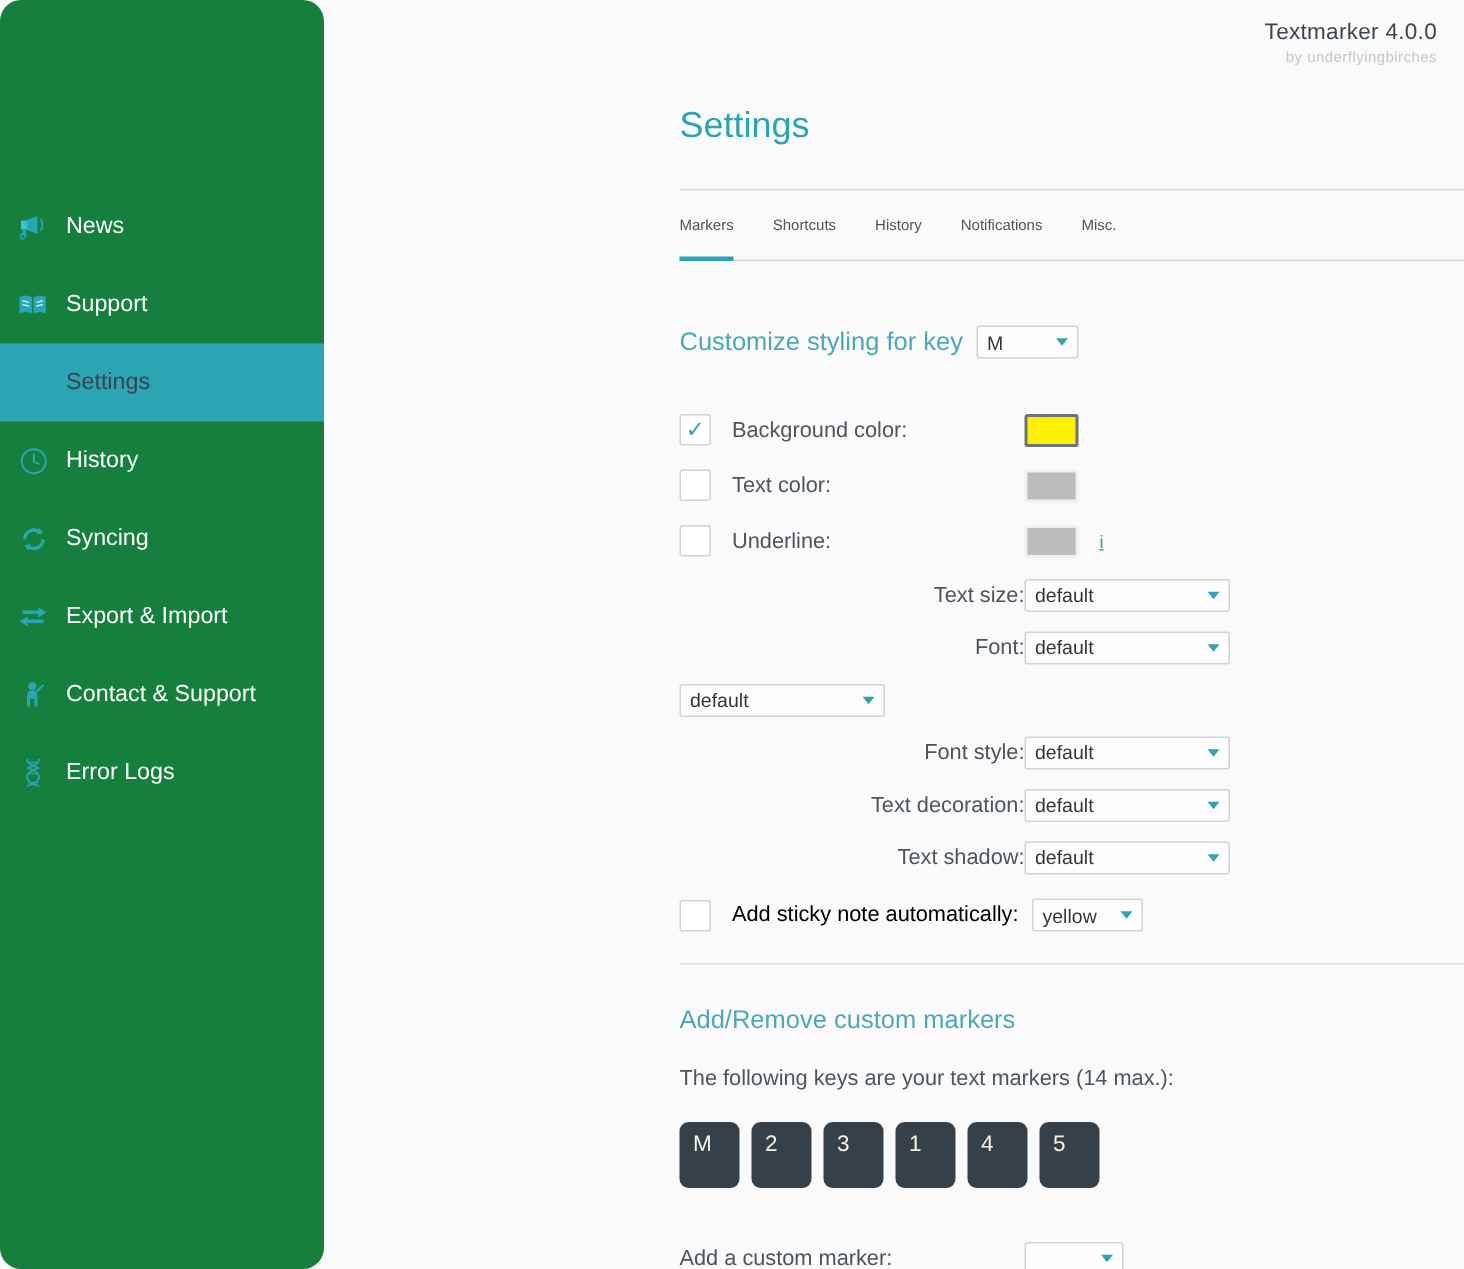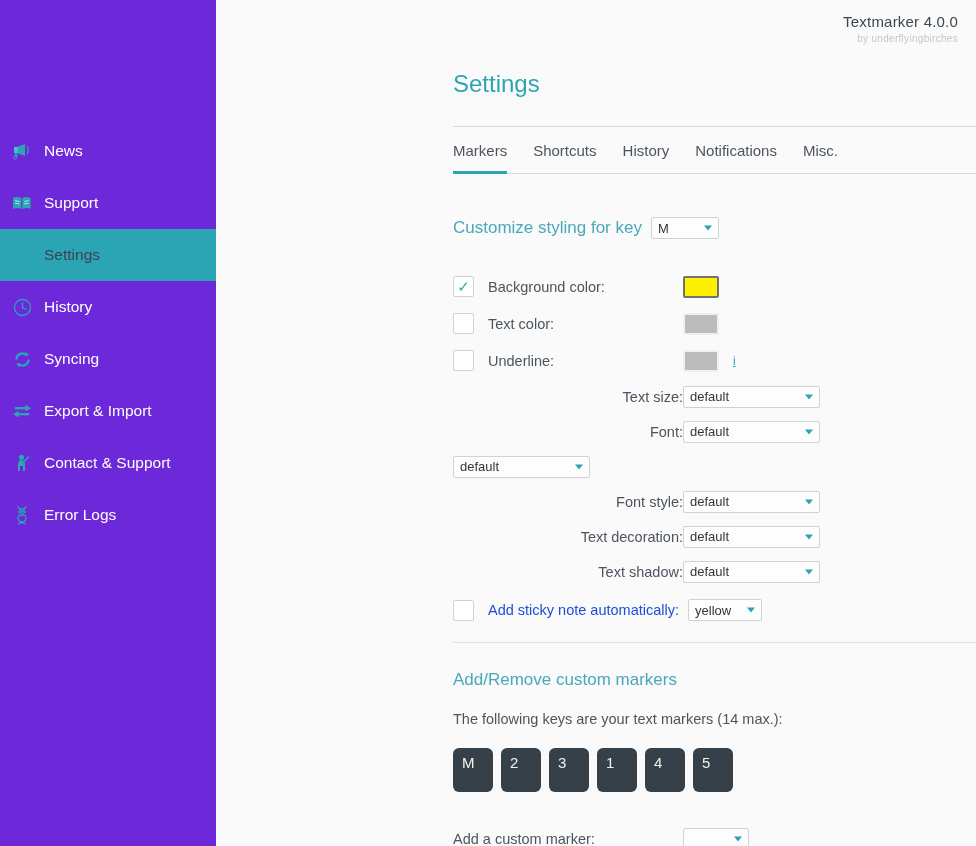--- a/index.html
+++ b/index.html
@@ -9,23 +9,24 @@
     overflow: hidden;
     font-family: "Liberation Sans", sans-serif;
   }
   body { background: #fafafa; }
 
   #app { position: relative; width: 976px; height: 846px; display: flex; }
 
   
   #sidebar {
     width: 216px; height: 846px;
-    background: #6d28d9;
+    background: #15803d;
     flex: 0 0 216px;
     position: relative;
+    border-radius: 14px;
   }
   .nav-list { list-style: none; margin: 0; padding: 0; padding-top: 125px; }
   .nav-item {
     display: flex; align-items: center;
     height: 52px;
     padding-left: 10px;
     color: #ffffff;
     font-size: 15.5px;
     cursor: pointer;
     position: relative;
@@ -88,21 +89,21 @@
     position: absolute;
     left: 237px; top: 126px;
     width: 719px;
     border-top: 1px solid #d9d9d9;
     border-bottom: 1px solid #d9d9d9;
     height: 48px;
     display: flex;
     align-items: center;
   }
   .tab {
-    font-size: 15px;
+    font-size: 10px;
     color: #4c555f;
     padding: 0 0 0 0;
     margin-right: 26px;
     height: 47px;
     line-height: 47px;
     cursor: pointer;
     position: relative;
   }
   .tab.active::after {
     content: "";
@@ -201,21 +202,21 @@
   .sel.w66  { width: 66px; }
 
   
   .sticky-row {
     display: flex; align-items: center;
     height: 42px;
     width: 720px;
     position: relative;
   }
   .sticky-row .sticky-label {
-    font-size: 14.5px; color: #1d4ed8;
+    font-size: 14.5px; color: #000000;
     margin-right: 9px;
   }
 
   .divider {
     position: absolute;
     left: 237px; top: 642px;
     width: 719px;
     height: 1px;
     background: #e2e2e2;
   }

